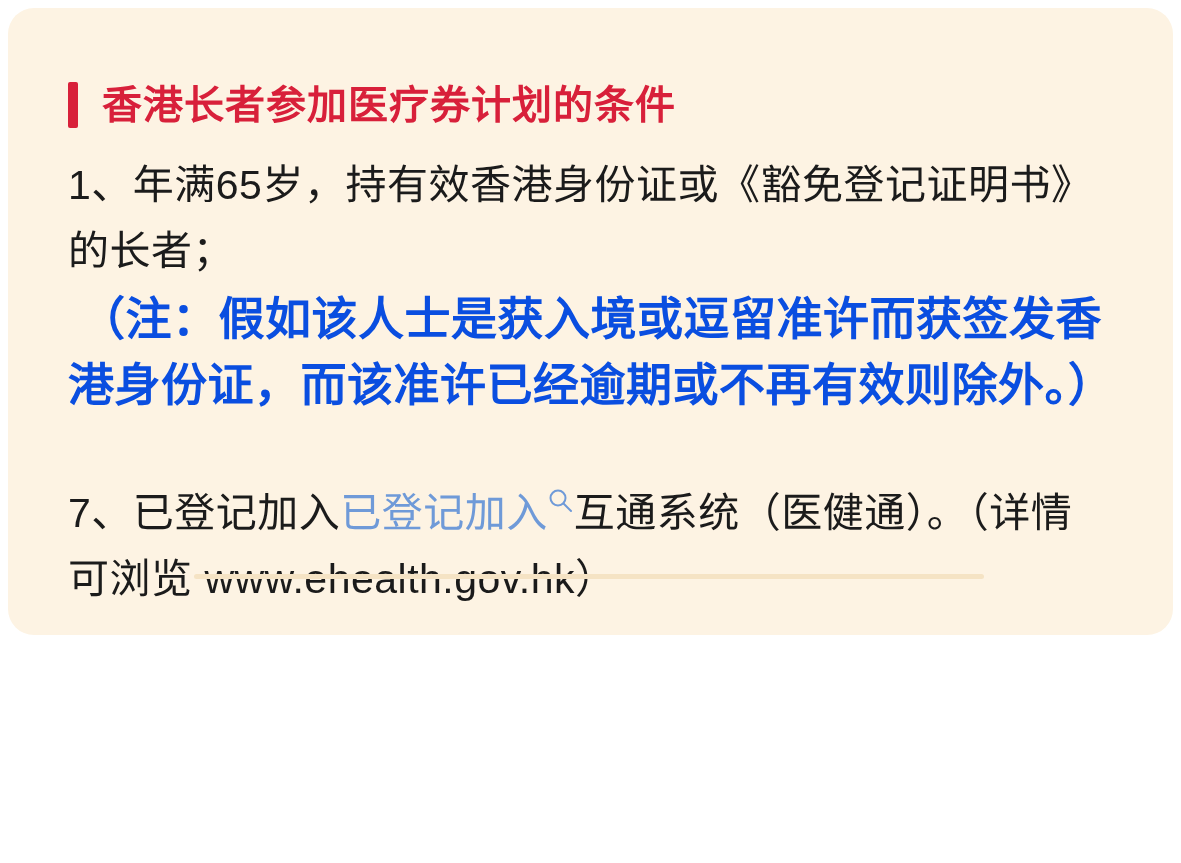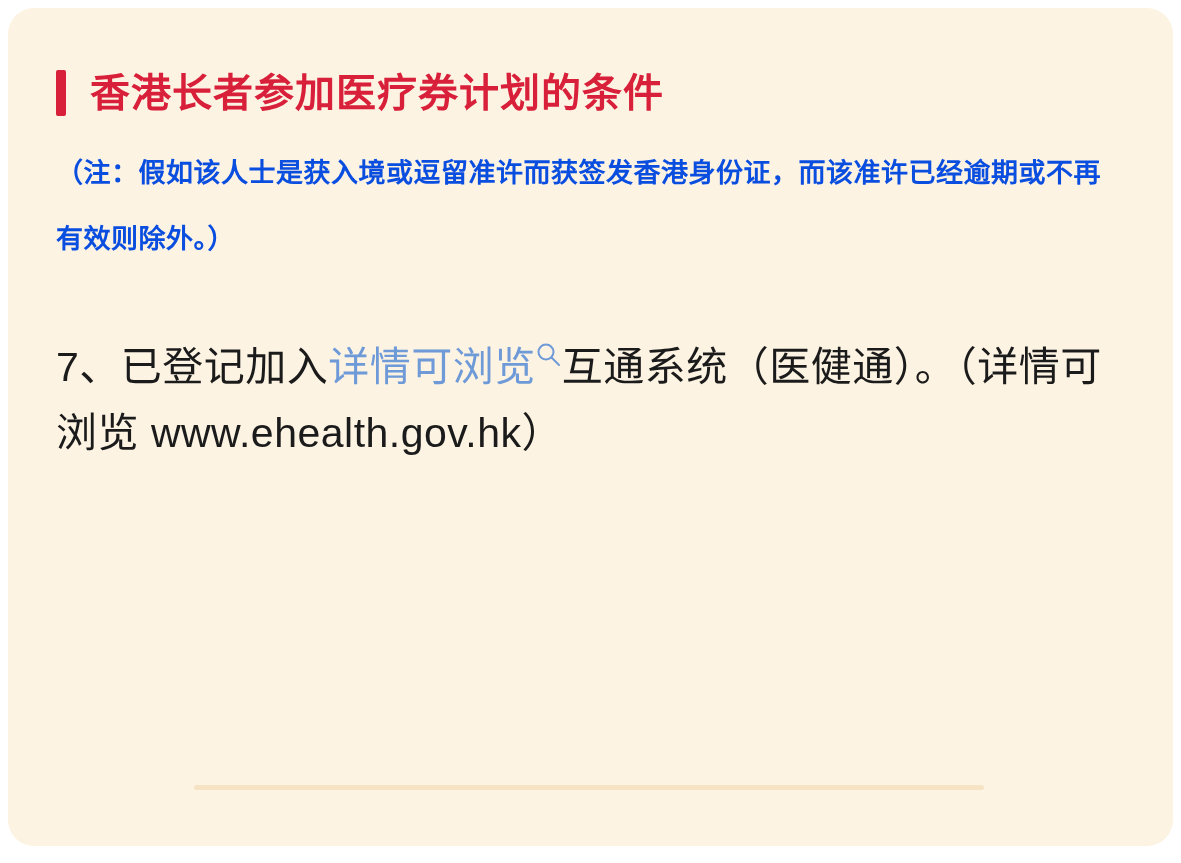--- a/index.html
+++ b/index.html
@@ -12,25 +12,25 @@
     height: 863px;
     font-family: "Liberation Sans", "DejaVu Sans", sans-serif;
     overflow: hidden;
   }
 
   .card {
     position: absolute;
     left: 8px;
     top: 8px;
     width: 1165px;
-    height: 838px;
+    height: 627px;
     background: #fdf3e3;
     border-radius: 26px;
     box-sizing: border-box;
-    padding: 0;
+    padding: 12px;
     overflow: hidden;
   }
 
   .heading-row {
     display: flex;
     align-items: center;
     margin: 62px 0 0 48px;
   }
   .heading-bar {
     width: 10px;
@@ -56,24 +56,25 @@
   .para {
     font-size: 41px;
     line-height: 66px;
     color: #1b1b1b;
     letter-spacing: 0.5px;
   }
 
   .para-note {
     color: #0a4ee0;
     font-weight: bold;
-    font-size: 27px;
+    font-size: 46px;
     line-height: 66px;
     letter-spacing: 0.5px;
     margin-top: 2px;
+    text-align: center;
   }
 
   .gap {
     height: 62px;
   }
 
   .link-term {
     color: #6f9ad8;
   }
 
@@ -105,26 +106,27 @@
 
 <div class="card">
 
   <div class="heading-row">
     <div class="heading-bar"></div>
     <div class="heading-text">香港长者参加医疗券计划的条件</div>
   </div>
 
   <div class="body-block">
 
+    <div class="para">1、年满65岁，持有效香港身份证或《豁免登记证明书》的长者；</div>
 
     <div class="para-note">（注：假如该人士是获入境或逗留准许而获签发香港身份证，而该准许已经逾期或不再有效则除外。）</div>
 
     <div class="gap"></div>
 
-    <div class="para"><span>7、已登记加入</span><span class="link-term">详情可浏览</span><span class="mag-icon"><svg width="26" height="26" viewBox="0 0 26 26">
+    <div class="para"><span>7、已登记加入</span><span class="link-term">已登记加入</span><span class="mag-icon"><svg width="26" height="26" viewBox="0 0 26 26">
             <circle cx="10" cy="10" r="7.5" fill="none" stroke="#6f9ad8" stroke-width="2"></circle>
             <line x1="15.5" y1="15.5" x2="23" y2="23" stroke="#6f9ad8" stroke-width="2" stroke-linecap="round"></line>
           </svg></span><span>互通系统（医健通）。（详情可浏览 www.ehealth.gov.hk）</span></div>
 
   </div>
 
   <div class="divider"></div>
 
 </div>
 

